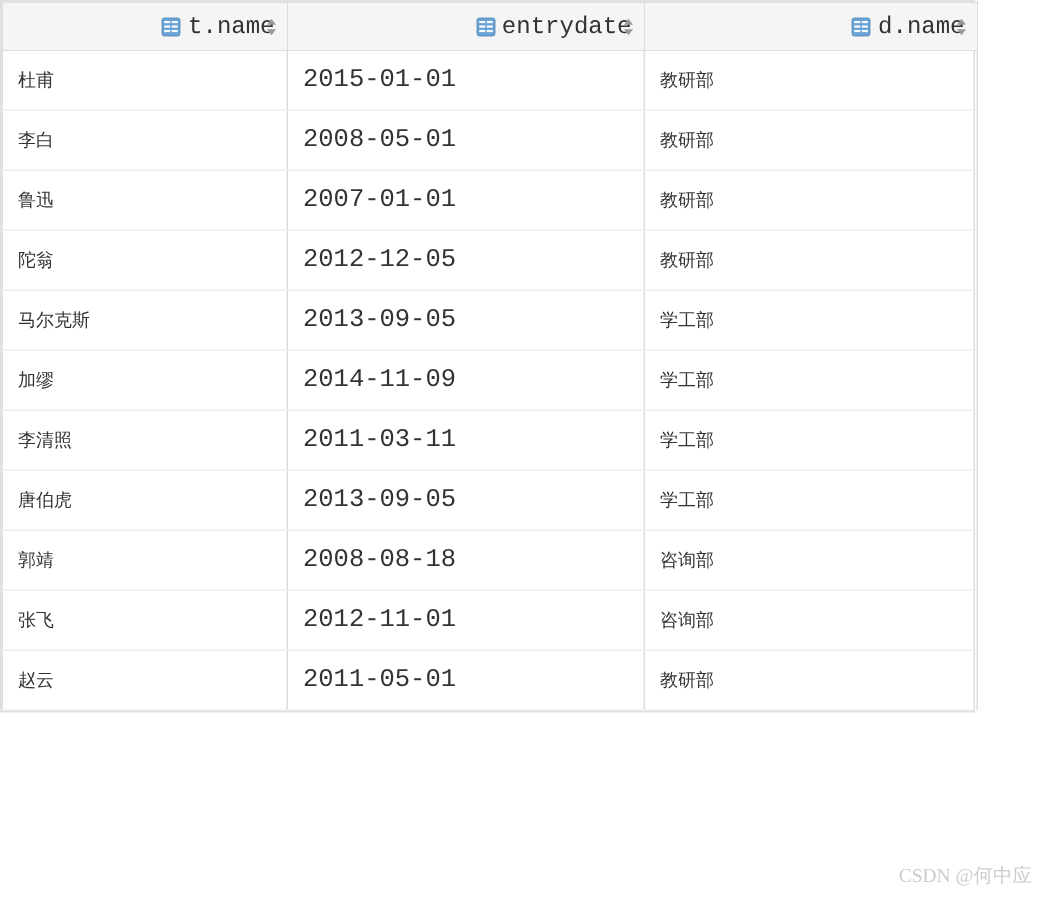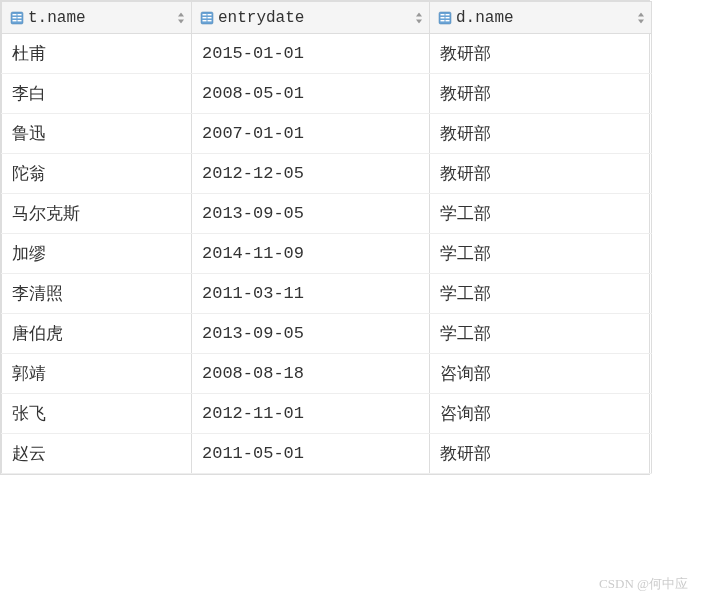--- a/index.html
+++ b/index.html
@@ -32,20 +32,21 @@
       font-family: "Courier New", monospace;
       font-size: 16px;
       color: #333;
       position: relative;
       height: 32px;
     }
     th .header-content {
       display: flex;
       align-items: center;
       gap: 4px;
+      justify-content: flex-end;
     }
     th .col-icon {
       display: inline-flex;
       align-items: center;
     }
     th .sort-icon {
       position: absolute;
       right: 6px;
       top: 50%;
       transform: translateY(-50%);
@@ -54,21 +55,21 @@
       gap: 1px;
     }
     th .sort-icon svg {
       display: block;
     }
     td {
       border: 1px solid #eee;
       border-left: 1px solid #ddd;
       border-right: 1px solid #ddd;
       padding: 8px 10px;
-      font-size: 17px;
+      font-size: 12px;
       color: #333;
       height: 40px;
     }
     td.mono {
       font-family: "Courier New", monospace;
       font-size: 17px;
     }
     .col1 { width: 190px; }
     .col2 { width: 238px; }
     .col3 { width: 222px; }

